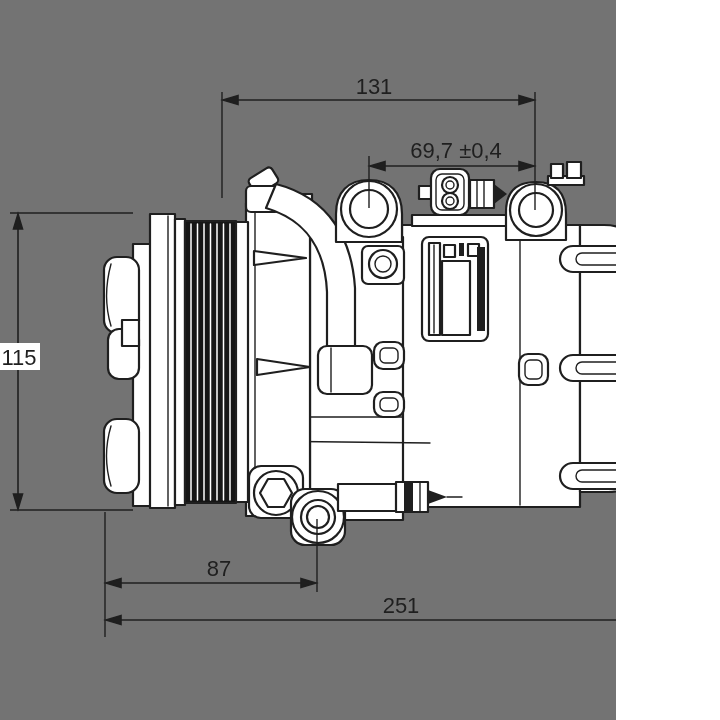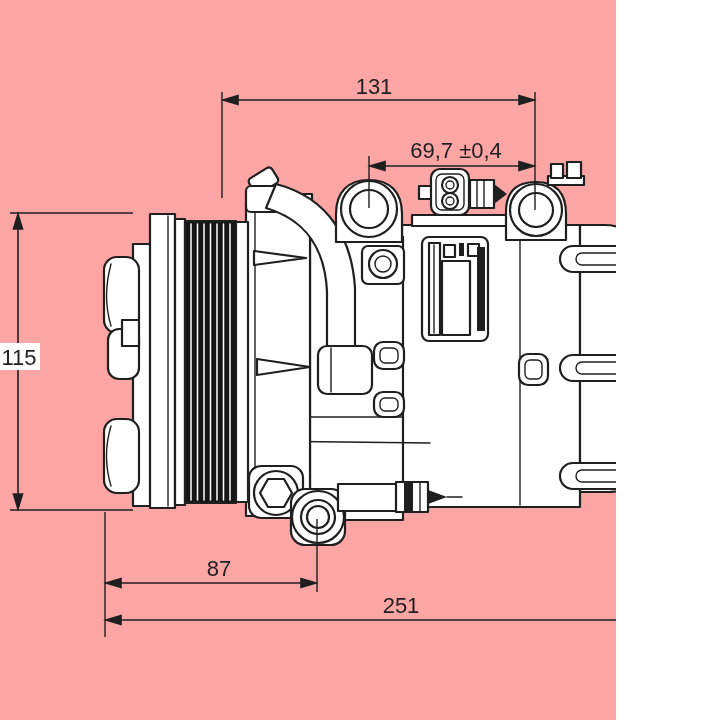--- a/index.html
+++ b/index.html
@@ -1,16 +1,16 @@
 <!DOCTYPE html>
 <html><head>
 <meta charset="utf-8">
 <style>
   html,body{margin:0;padding:0;background:#ffffff;}
-  .canvas{width:616px;height:720px;background:#fca5a5;position:relative;overflow:hidden;
+  .canvas{width:616px;height:720px;background:#737373;position:relative;overflow:hidden;
           font-family:"Liberation Sans",sans-serif;}
   svg{display:block;}
   .part{stroke-width:2.2;stroke-linejoin:round;stroke-linecap:round;fill:#ffffff;}
   .part .thin{stroke-width:1.4;fill:none;}
   .part .dark{fill:#1f1f1f;stroke:none;}
   .part .gl{stroke:#ffffff;stroke-width:1.5;fill:none;}
   .dims{stroke-width:1.6;}
   .dims line{fill:none;}
   .dims .ext{stroke-width:1.4;}
   .dims text{stroke:none;font-size:22px;}

